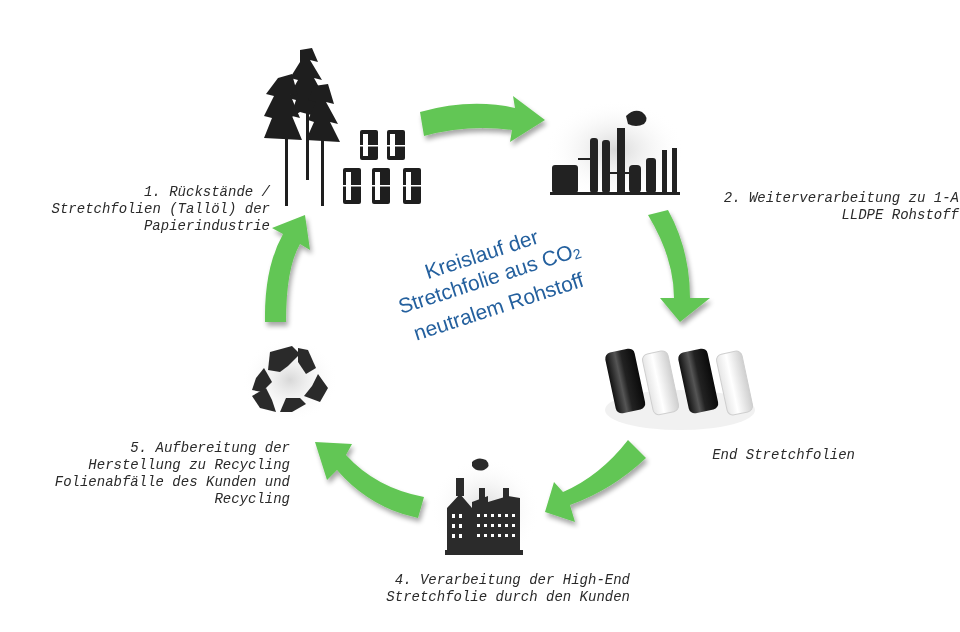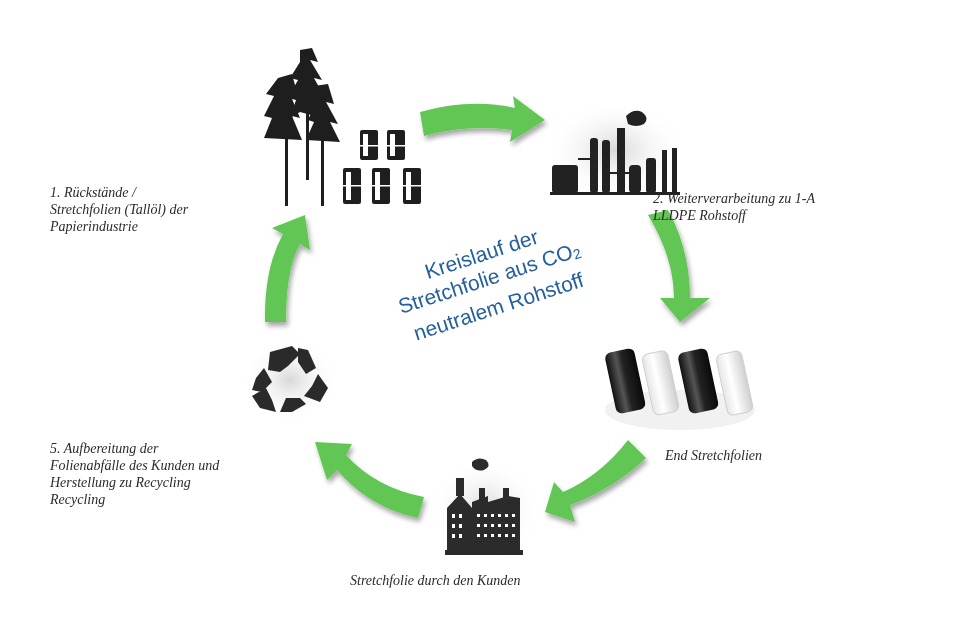--- a/index.html
+++ b/index.html
@@ -1,20 +1,20 @@
 <!DOCTYPE html>
 <html><head>
 <meta charset="utf-8">
 <style>
   html, body { margin: 0; padding: 0; background: #ffffff; }
   body { width: 960px; height: 632px; position: relative; overflow: hidden;
          font-family: "Liberation Sans", sans-serif; }
   .stage { position: absolute; left: 0; top: 0; width: 960px; height: 632px; }
-  .lbl { position: absolute; text-align: left; font-style: italic; color: #2a2a2a;
-         font-size: 14px; line-height: 17px; font-family: Liberation Serif, serif; }
+  .lbl { position: absolute; text-align: right; font-style: italic; color: #2a2a2a;
+         font-size: 14px; line-height: 17px; font-family: Liberation Mono, monospace; }
   .lbl span { display: block; }
   .center-title { position: absolute; left: 360px; top: 240px; width: 260px;
          transform: rotate(-18deg); transform-origin: center;
          text-align: center; color: #24609e; font-size: 21px; line-height: 25px;
          font-family: "Liberation Sans", sans-serif; }
   .center-title span { display: block; }
   sub { font-size: 14px; vertical-align: -2px; }
   svg.icons { position: absolute; left: 0; top: 0; }
 </style>
 </head>
@@ -189,32 +189,33 @@
     <span><span style="display:inline">Stretchfolie aus CO</span><sub>2</sub></span>
     <span>neutralem Rohstoff</span>
   </div>
 
   <div class="lbl" style="left:50px; top:184px; width:220px;">
     <span>1. Rückstände /</span>
     <span>Stretchfolien (Tallöl) der</span>
     <span>Papierindustrie</span>
   </div>
 
-  <div class="lbl" style="left:653px; top:190px; width:240px;">
+  <div class="lbl" style="left:719px; top:190px; width:240px;">
     <span>2. Weiterverarbeitung zu 1-A</span>
     <span>LLDPE Rohstoff</span>
   </div>
 
   <div class="lbl" style="left:665px; top:447px; width:190px;">
     <span>End Stretchfolien</span>
   </div>
 
   <div class="lbl" style="left:350px; top:572px; width:280px;">
+    <span>4. Verarbeitung der High-End</span>
     <span>Stretchfolie durch den Kunden</span>
   </div>
 
   <div class="lbl" style="left:50px; top:440px; width:240px;">
     <span>5. Aufbereitung der</span>
+    <span>Herstellung zu Recycling</span>
     <span>Folienabfälle des Kunden und</span>
-    <span>Herstellung zu Recycling</span>
     <span>Recycling</span>
   </div>
 </div>
 
 </body></html>

